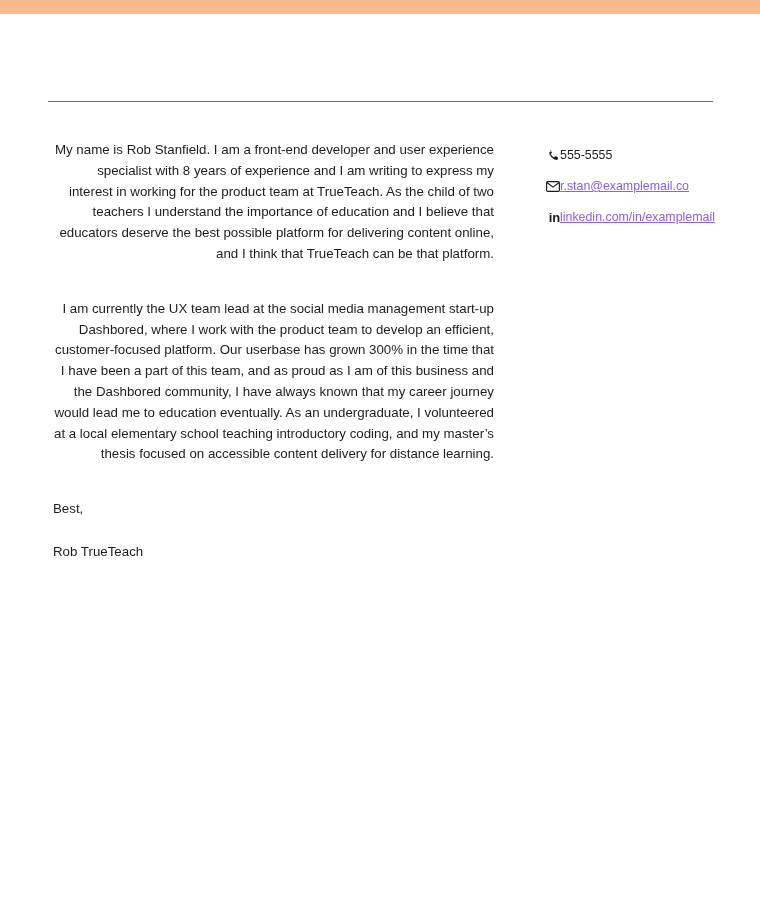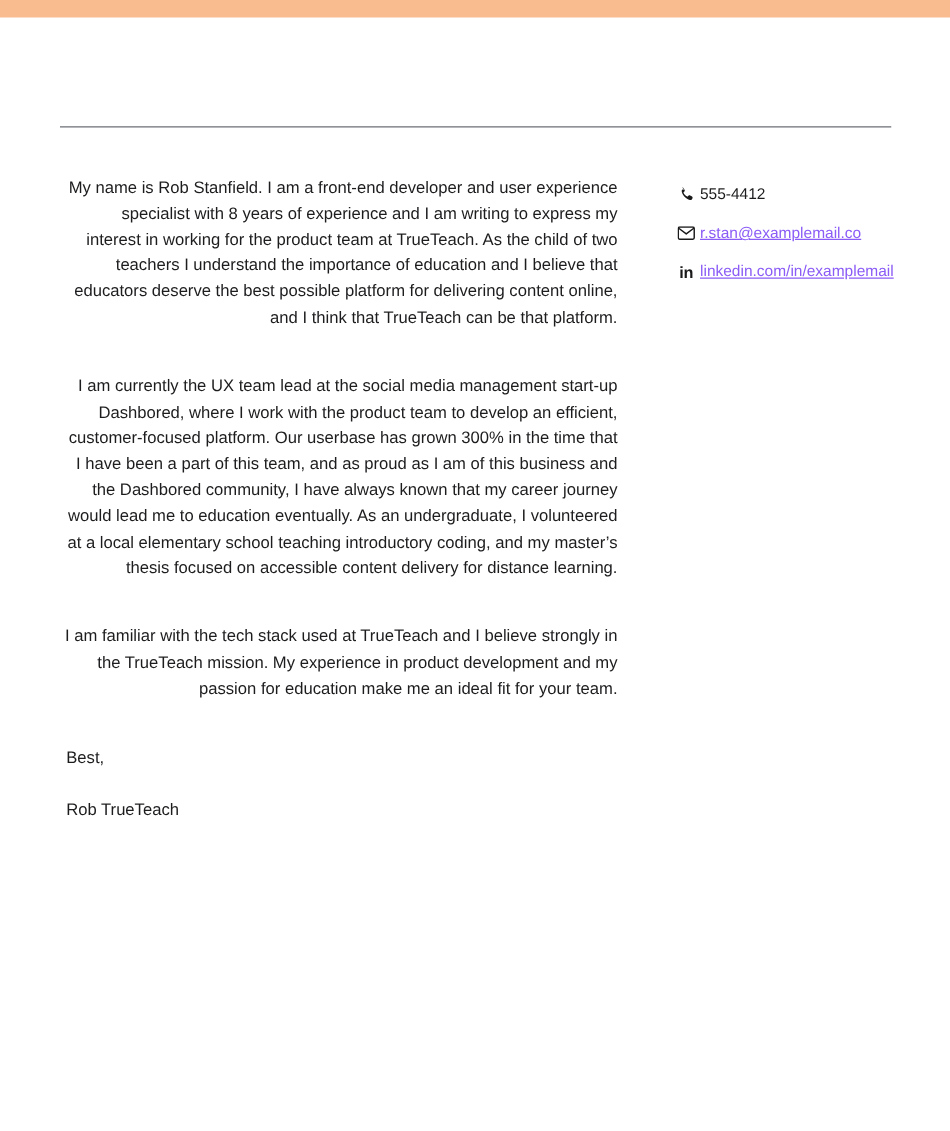--- a/index.html
+++ b/index.html
@@ -93,21 +93,21 @@
     min-height: 18px;
   }
   .contact-row:last-child {
     margin-bottom: 0;
   }
   .contact-icon {
     width: 22px;
     flex: 0 0 22px;
     display: flex;
     align-items: center;
-    justify-content: center;
+    justify-content: flex-end;
     color: #1a1a1a;
   }
   .contact-icon svg {
     display: block;
   }
   .contact-value {
     font-size: 12.4px;
     line-height: 16px;
     color: #1d1d1f;
     white-space: nowrap;
@@ -134,38 +134,37 @@
 
   <div class="content">
 
     <div class="letter-body">
 
 
       <p class="para">My name is Rob Stanfield. I am a front-end developer and user experience specialist with 8 years of experience and I am writing to express my interest in working for the product team at TrueTeach. As the child of two teachers I understand the importance of education and I believe that educators deserve the best possible platform for delivering content online, and I think that TrueTeach can be that platform.</p>
 
       <p class="para">I am currently the UX team lead at the social media management start-up Dashbored, where I work with the product team to develop an efficient, customer-focused platform. Our userbase has grown 300% in the time that I have been a part of this team, and as proud as I am of this business and the Dashbored community, I have always known that my career journey would lead me to education eventually. As an undergraduate, I volunteered at a local elementary school teaching introductory coding, and my master’s thesis focused on accessible content delivery for distance learning.</p>
 
-      <p class="para">I am familiar with the tech stack used at TrueTeach and I believe strongly in the TrueTeach mission. My experience in product development and my passion for education make me an ideal fit for your team.</p>
 
 
       <p class="signoff">Best,</p>
 
       <p class="signoff name">Rob TrueTeach</p>
 
     </div>
 
     <div class="contact">
 
       <div class="contact-row">
         <span class="contact-icon">
           <svg width="13" height="13" viewBox="0 0 16 16" aria-hidden="true">
             <path fill="currentColor" d="M3.3 1.2c.5-.2 1.1 0 1.4.5l1.1 1.9c.3.5.2 1.1-.2 1.5l-.8.7c-.1.1-.2.3-.1.5.3.8.8 1.6 1.5 2.3.7.7 1.5 1.2 2.3 1.5.2.1.4 0 .5-.1l.7-.8c.4-.4 1-.5 1.5-.2l1.9 1.1c.5.3.7.9.5 1.4l-.5 1.2c-.2.5-.7.8-1.2.8-1.1 0-3.4-.4-6-3-2.6-2.6-3-4.9-3-6 0-.5.3-1 .8-1.2l1.7-.1z"></path>
           </svg>
         </span>
-        <span class="contact-value">555-4412</span>
+        <span class="contact-value">555-5555</span>
       </div>
 
       <div class="contact-row">
         <span class="contact-icon">
           <svg width="14" height="11" viewBox="0 0 18 14" aria-hidden="true">
             <rect x="0.8" y="0.8" width="16.4" height="12.4" rx="1.4" fill="none" stroke="currentColor" stroke-width="1.5"></rect>
             <path d="M1.6 2.2l7.4 5.6 7.4-5.6" fill="none" stroke="currentColor" stroke-width="1.5" stroke-linecap="round" stroke-linejoin="round"></path>
           </svg>
         </span>
         <a class="contact-value is-link" href="#">r.stan@examplemail.co</a>

